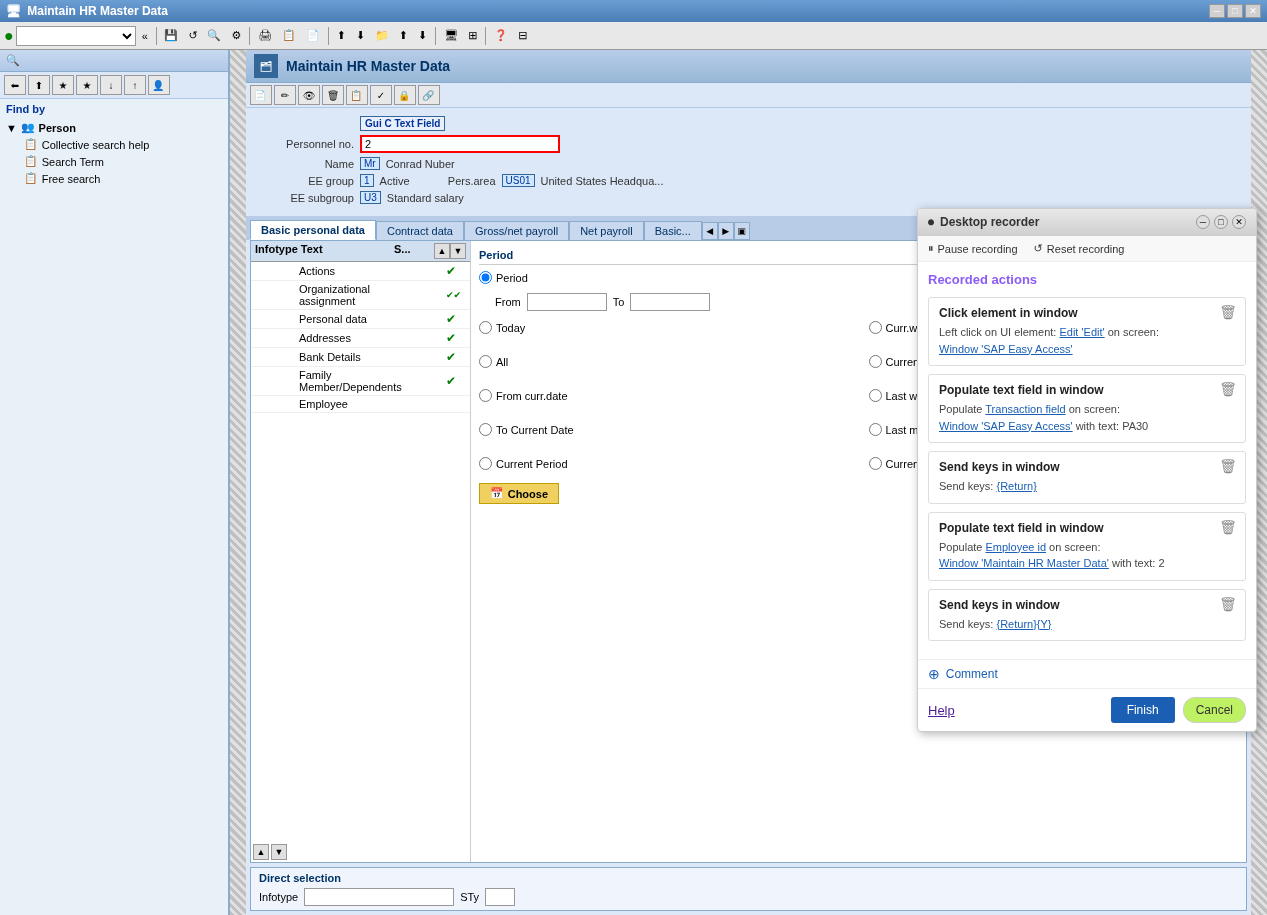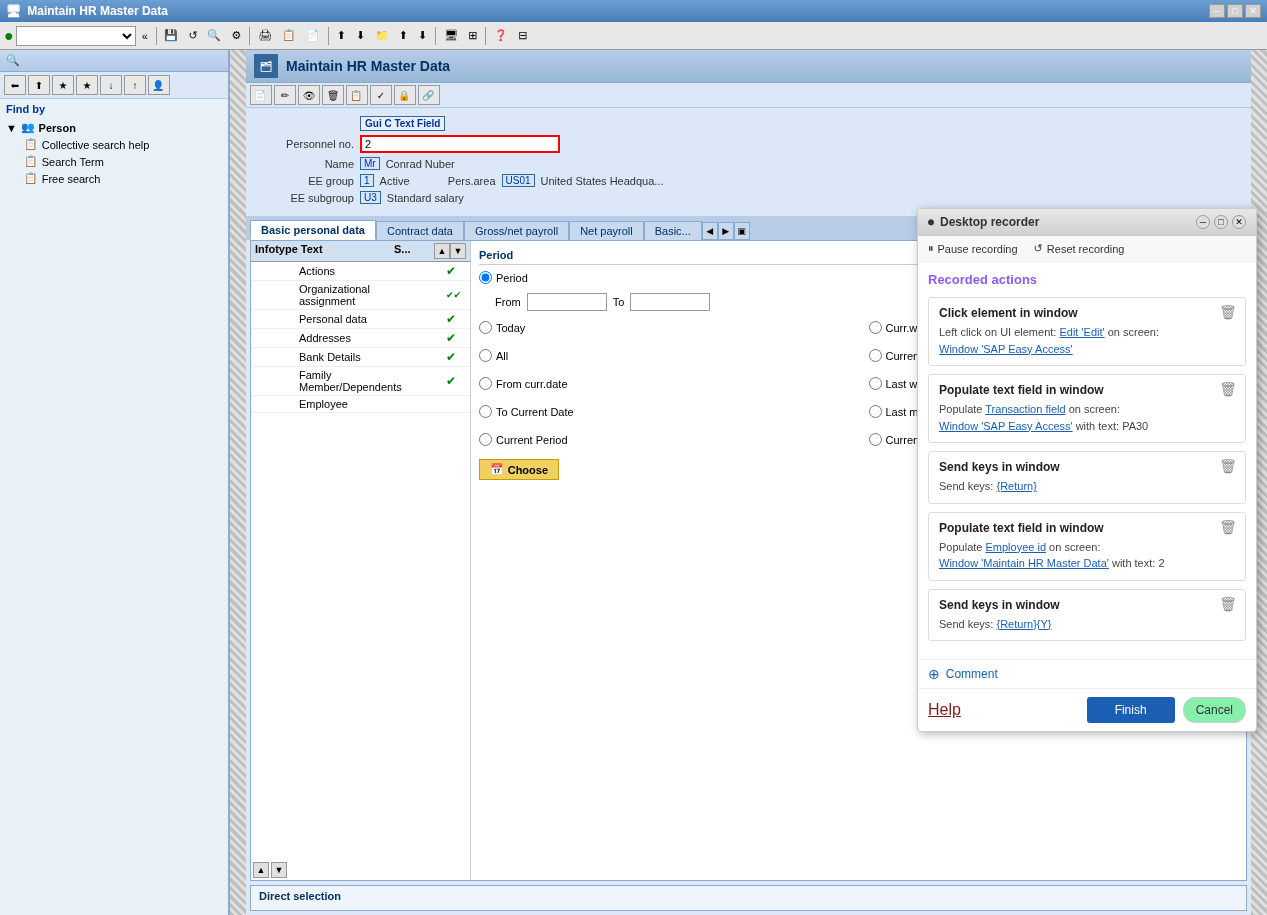--- a/index.html
+++ b/index.html
@@ -258,21 +258,21 @@
       padding: 8px;
       display: flex;
       flex-direction: column;
       gap: 6px;
     }
     .period-title { font-size: 11px; font-weight: bold; color: #003366; border-bottom: 1px solid #ccc; padding-bottom: 3px; }
     .radio-row { display: flex; align-items: center; gap: 4px; font-size: 11px; margin-bottom: 3px; }
     .radio-input { cursor: pointer; }
     .period-from-to { display: flex; align-items: center; gap: 6px; font-size: 11px; margin-left: 16px; margin-bottom: 4px; }
     .period-input { width: 80px; height: 18px; border: 1px solid #999; font-size: 11px; padding: 1px 2px; }
-    .radio-grid { display: grid; grid-template-columns: 1fr 1fr; gap: 12px 20px; margin-bottom: 4px; }
+    .radio-grid { display: grid; grid-template-columns: 1fr 1fr; gap: 18px 20px; margin-bottom: 4px; }
 
     
     .choose-btn {
       display: flex;
       align-items: center;
       gap: 4px;
       background: #f0d060;
       border: 1px solid #c0a000;
       padding: 3px 10px;
       cursor: pointer;
@@ -380,33 +380,33 @@
       border-top: 1px solid #eee;
     }
 
     .recorder-footer {
       padding: 8px 10px;
       display: flex;
       justify-content: space-between;
       align-items: center;
       border-top: 1px solid #eee;
     }
-    .footer-help { color: #7f1d1d; text-decoration: underline; cursor: pointer; font-size: 16px; }
+    .footer-help { color: #4c1d95; text-decoration: underline; cursor: pointer; font-size: 13px; }
     .footer-btns { display: flex; gap: 8px; }
     .btn-finish {
       background: #1a5fb4;
       color: white;
       border: none;
-      padding: 5px 28px;
+      padding: 5px 16px;
       font-size: 12px;
       cursor: pointer;
       border-radius: 3px;
     }
     .btn-cancel {
-      background: #86efac;
+      background: #bef264;
       color: #333;
       border: 1px solid #ccc;
       padding: 5px 12px;
       font-size: 12px;
       cursor: pointer;
       border-radius: 12px;
     }
 
     
     .zig-zag-border {
@@ -687,20 +687,26 @@
 
         <div class="choose-btn">
           <span>📅</span>
           <span>Choose</span>
         </div>
       </div>
     </div>
 
     <div class="direct-selection">
       <div class="direct-selection-title">Direct selection</div>
+      <div class="direct-row">
+        <span>Infotype</span>
+        <input class="direct-input" style="">
+        <span>STy</span>
+        <input class="sty-input" style="">
+      </div>
     </div>
 
   </div>
 
   <div style="width:16px; background: repeating-linear-gradient(45deg,#c0c0c0,#c0c0c0 3px,#e0e0e0 3px,#e0e0e0 6px);"></div>
 
   <div class="recorder-panel">
 
     <div class="recorder-header">
       <div class="recorder-title">

